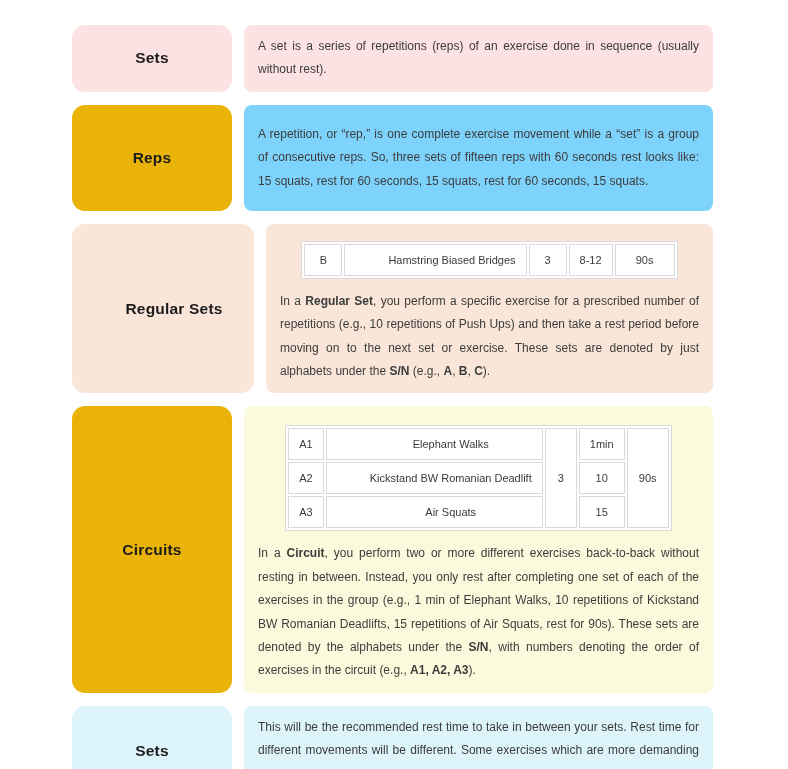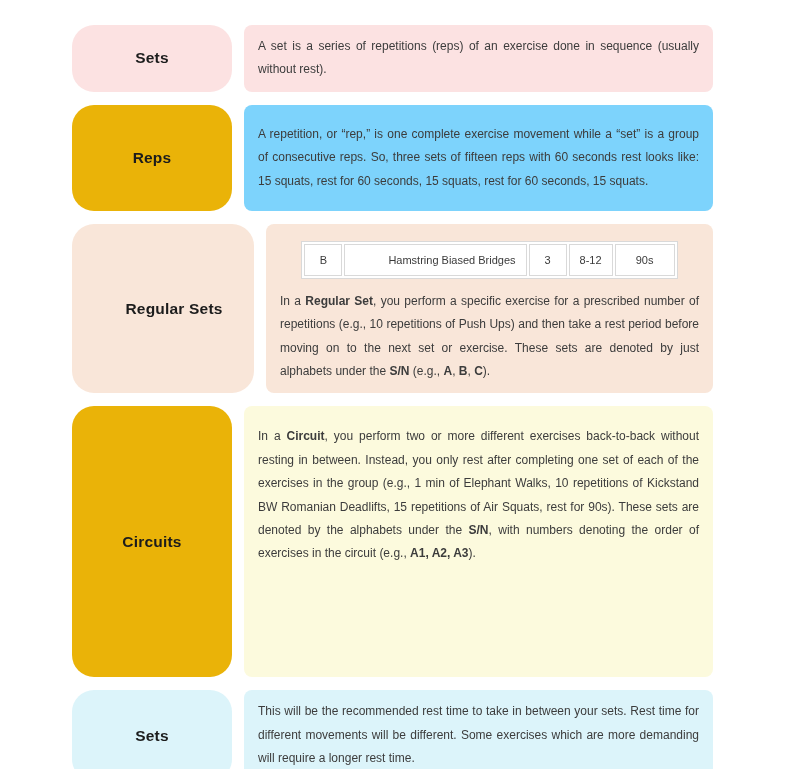--- a/index.html
+++ b/index.html
@@ -19,21 +19,21 @@
     padding: 25px 75px 0 72px;
   }
   .row {
     display: flex;
     gap: 12px;
     margin-bottom: 13px;
     align-items: stretch;
   }
   .term-box {
     flex: 0 0 160px;
-    border-radius: 22px;
+    border-radius: 13px;
     display: flex;
     align-items: center;
     justify-content: center;
   }
   .term-label {
     font-weight: 700;
     font-size: 15.5px;
     color: #1c1c1c;
     letter-spacing: 0.2px;
   }
@@ -131,20 +131,41 @@
       </table>
       <p class="para"><span>In a </span><b>Regular Set</b><span>, you perform a specific exercise for a prescribed number of repetitions (e.g., 10 repetitions of Push Ups) and then take a rest period before moving on to the next set or exercise. These sets are denoted by just alphabets under the </span><b>S/N</b><span> (e.g., </span><b>A</b><span>, </span><b>B</b><span>, </span><b>C</b><span>).</span></p>
     </div>
   </section>
 
   <section class="row r4">
     <div class="term-box" style="background-color: #eab308;">
       <span class="term-label">Circuits</span>
     </div>
     <div class="desc-box" style="background-color: rgb(252, 250, 221);">
+      <table class="mini-table ct">
+        <tbody>
+          <tr>
+            <td class="sn">A1</td>
+            <td class="name">Elephant Walks</td>
+            <td class="sets" rowspan="3">3</td>
+            <td class="reps">1min</td>
+            <td class="rest" rowspan="3">90s</td>
+          </tr>
+          <tr>
+            <td class="sn">A2</td>
+            <td class="name">Kickstand BW Romanian Deadlift</td>
+            <td class="reps">10</td>
+          </tr>
+          <tr>
+            <td class="sn">A3</td>
+            <td class="name">Air Squats</td>
+            <td class="reps">15</td>
+          </tr>
+        </tbody>
+      </table>
       <p class="para"><span>In a </span><b>Circuit</b><span>, you perform two or more different exercises back-to-back without resting in between. Instead, you only rest after completing one set of each of the exercises in the group (e.g., 1 min of Elephant Walks, 10 repetitions of Kickstand BW Romanian Deadlifts, 15 repetitions of Air Squats, rest for 90s). These sets are denoted by the alphabets under the </span><b>S/N</b><span>, with numbers denoting the order of exercises in the circuit (e.g., </span><b>A1, A2, A3</b><span>).</span></p>
     </div>
   </section>
 
   <section class="row r5">
     <div class="term-box" style="background-color: rgb(220, 244, 250);">
       <span class="term-label">Sets</span>
     </div>
     <div class="desc-box" style="background-color: rgb(220, 244, 250);">
       <p class="para"><span>This will be the recommended rest time to take in between your sets. Rest time for different movements will be different. Some exercises which are more demanding will require a longer rest time.</span></p>

